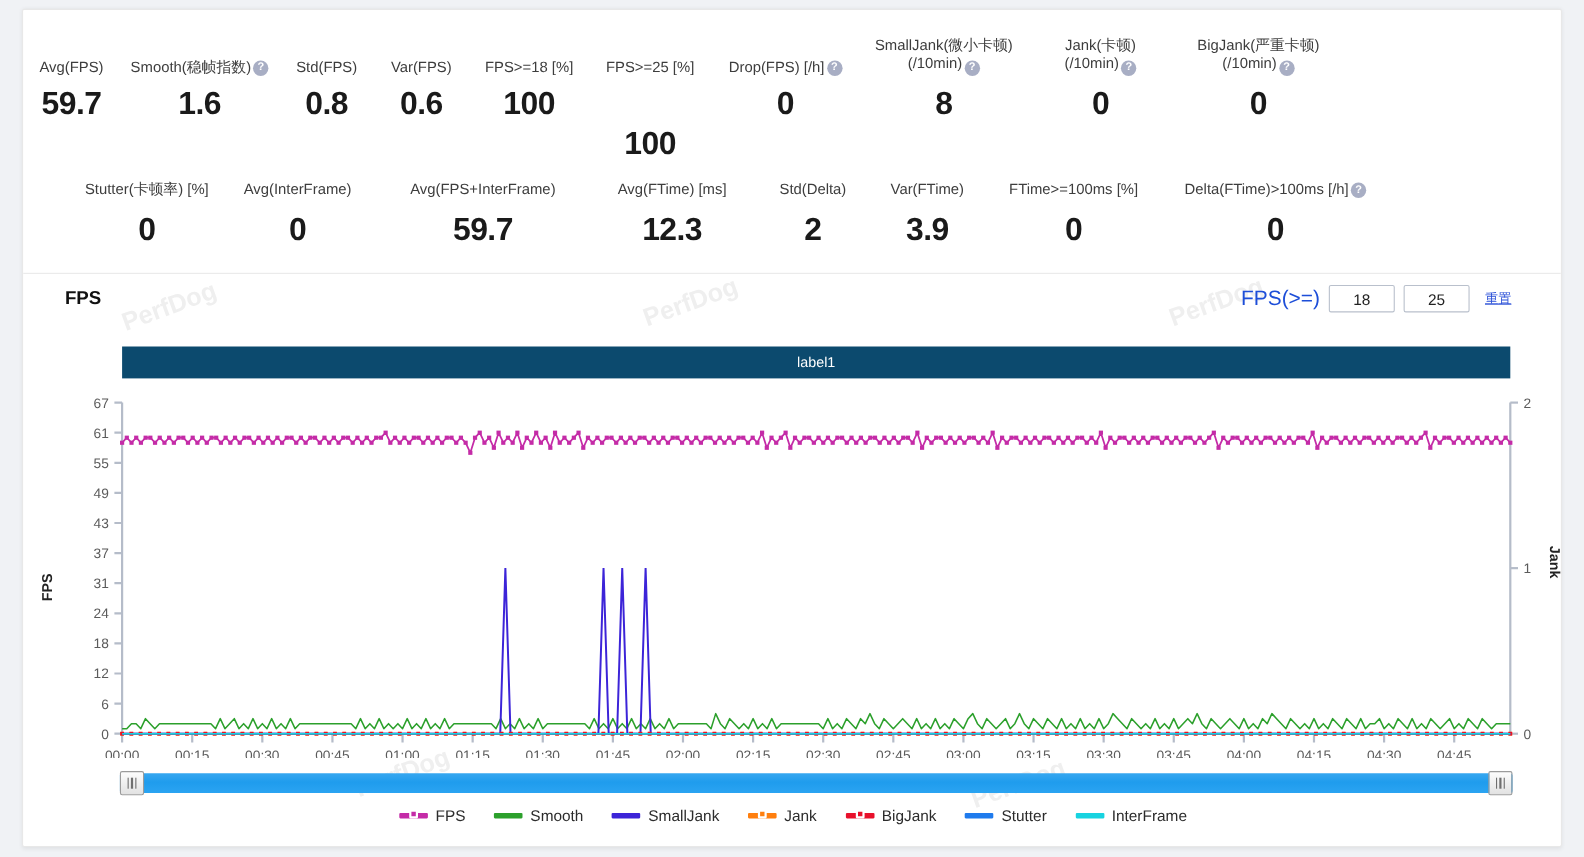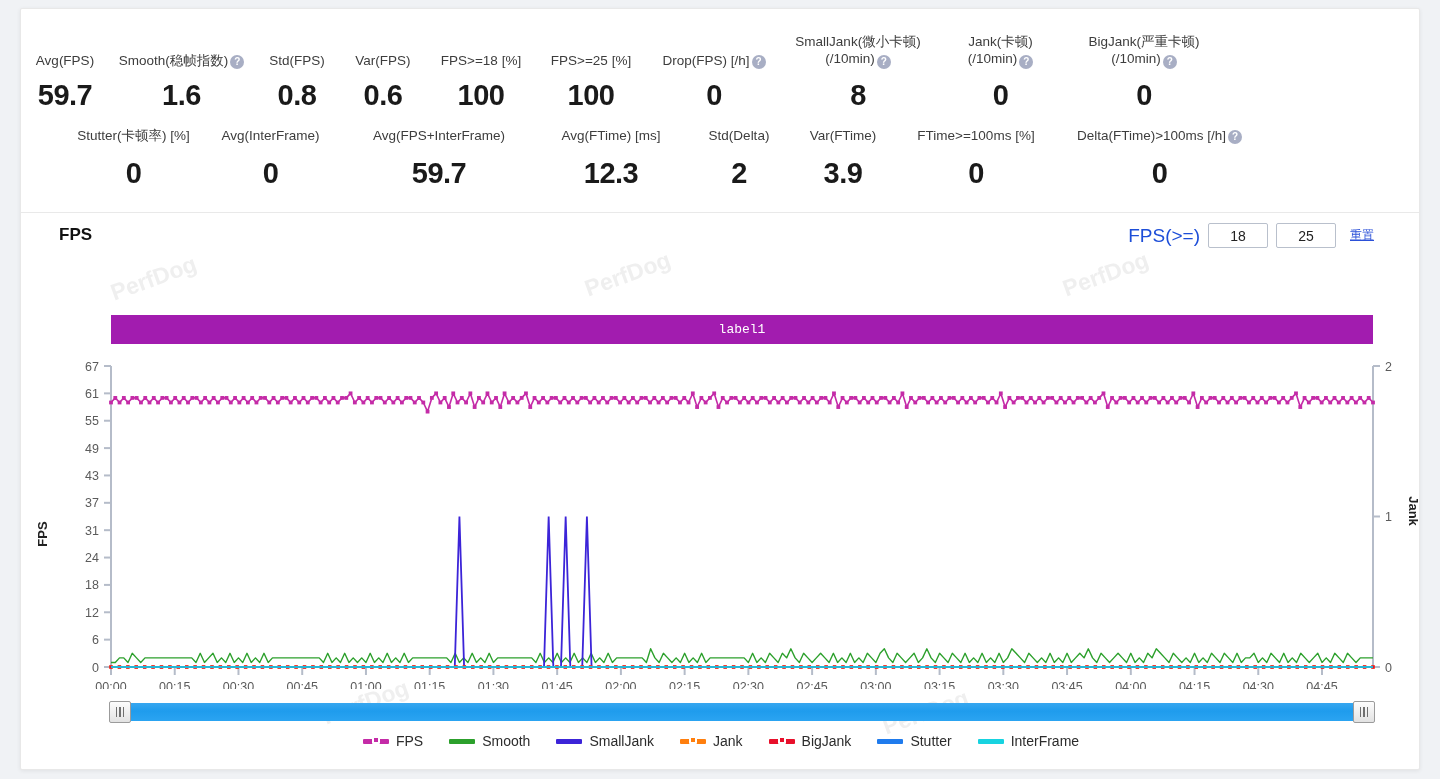--- a/index.html
+++ b/index.html
@@ -129,28 +129,27 @@
     text-decoration: underline;
     cursor: pointer;
     margin-left: 6px;
   }
 
   
   .label-band {
     position: absolute;
     left: 90px; top: 306px;
     width: 1262px; height: 29px;
-    background: #a21caf;
+    background: #0c4a6e;
     color: #fff;
     font-size: 13px;
     display: flex;
     align-items: center;
     justify-content: center;
     z-index: 12;
-    font-family: Liberation Mono, monospace;
   }
 
   
   .chart-wrap {
     position: absolute;
     left: 0; top: 340px;
     width: 1400px; height: 420px;
     z-index: 10;
   }
   svg.chart { display: block; }
@@ -258,21 +257,21 @@
             <span>Var(FPS)</span>
           </div>
           <div class="metric-value">0.6</div>
         </div>
         <div class="metric" style="width: 110px;">
           <div class="metric-label">
             <span>FPS&gt;=18 [%]</span>
           </div>
           <div class="metric-value">100</div>
         </div>
-        <div class="metric" style="width: 110px;">
+        <div class="metric" style="width: 110px; gap: 36px;">
           <div class="metric-label">
             <span>FPS&gt;=25 [%]</span>
           </div>
           <div class="metric-value">100</div>
         </div>
         <div class="metric" style="width: 136px;">
           <div class="metric-label">
             <span>Drop(FPS) [/h]</span>
             <span class="qmark">?</span>
           </div>

